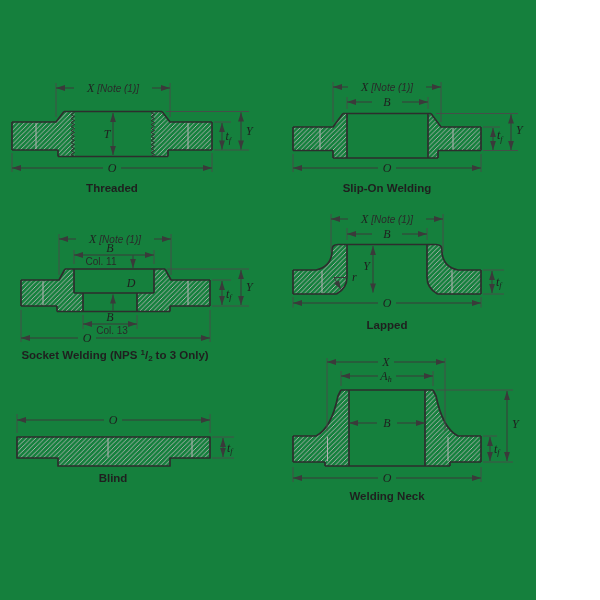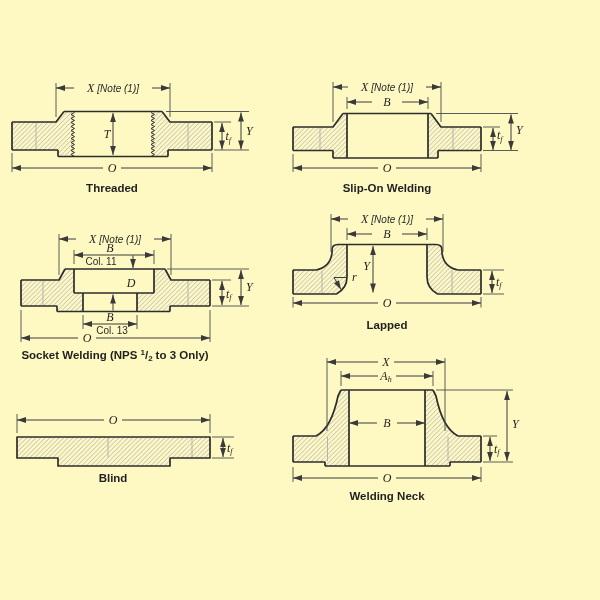--- a/index.html
+++ b/index.html
@@ -1,16 +1,16 @@
 <!DOCTYPE html>
 <html><head>
 <meta charset="utf-8">
 <style>
   html,body{margin:0;padding:0;background:#ffffff;}
-  #stage{position:relative;width:600px;height:600px;background:#fef9c3;overflow:hidden;
+  #stage{position:relative;width:536px;height:600px;background:#15803d;overflow:hidden;
          font-family:"Liberation Sans",sans-serif;}
   svg{position:absolute;left:0;top:0;}
   .cap{font-family:"Liberation Sans",sans-serif;font-weight:bold;font-size:11.5px;fill:#1f1f1f;}
   .dim{font-family:"Liberation Serif",serif;font-style:italic;font-size:12px;fill:#1f1f1f;}
   .dimsub{font-family:"Liberation Serif",serif;font-style:italic;font-size:8px;fill:#1f1f1f;}
   .note{font-family:"Liberation Sans",sans-serif;font-size:10px;fill:#2a2a2a;}
   .frs{font-size:8px;}
   .outl{stroke:#2d2d2d;stroke-width:1.7;fill:none;stroke-linejoin:round;}
   .thread{stroke:#2d2d2d;stroke-width:1;fill:none;}
   .dimln{stroke:#3a3a3a;stroke-width:1;fill:none;}

